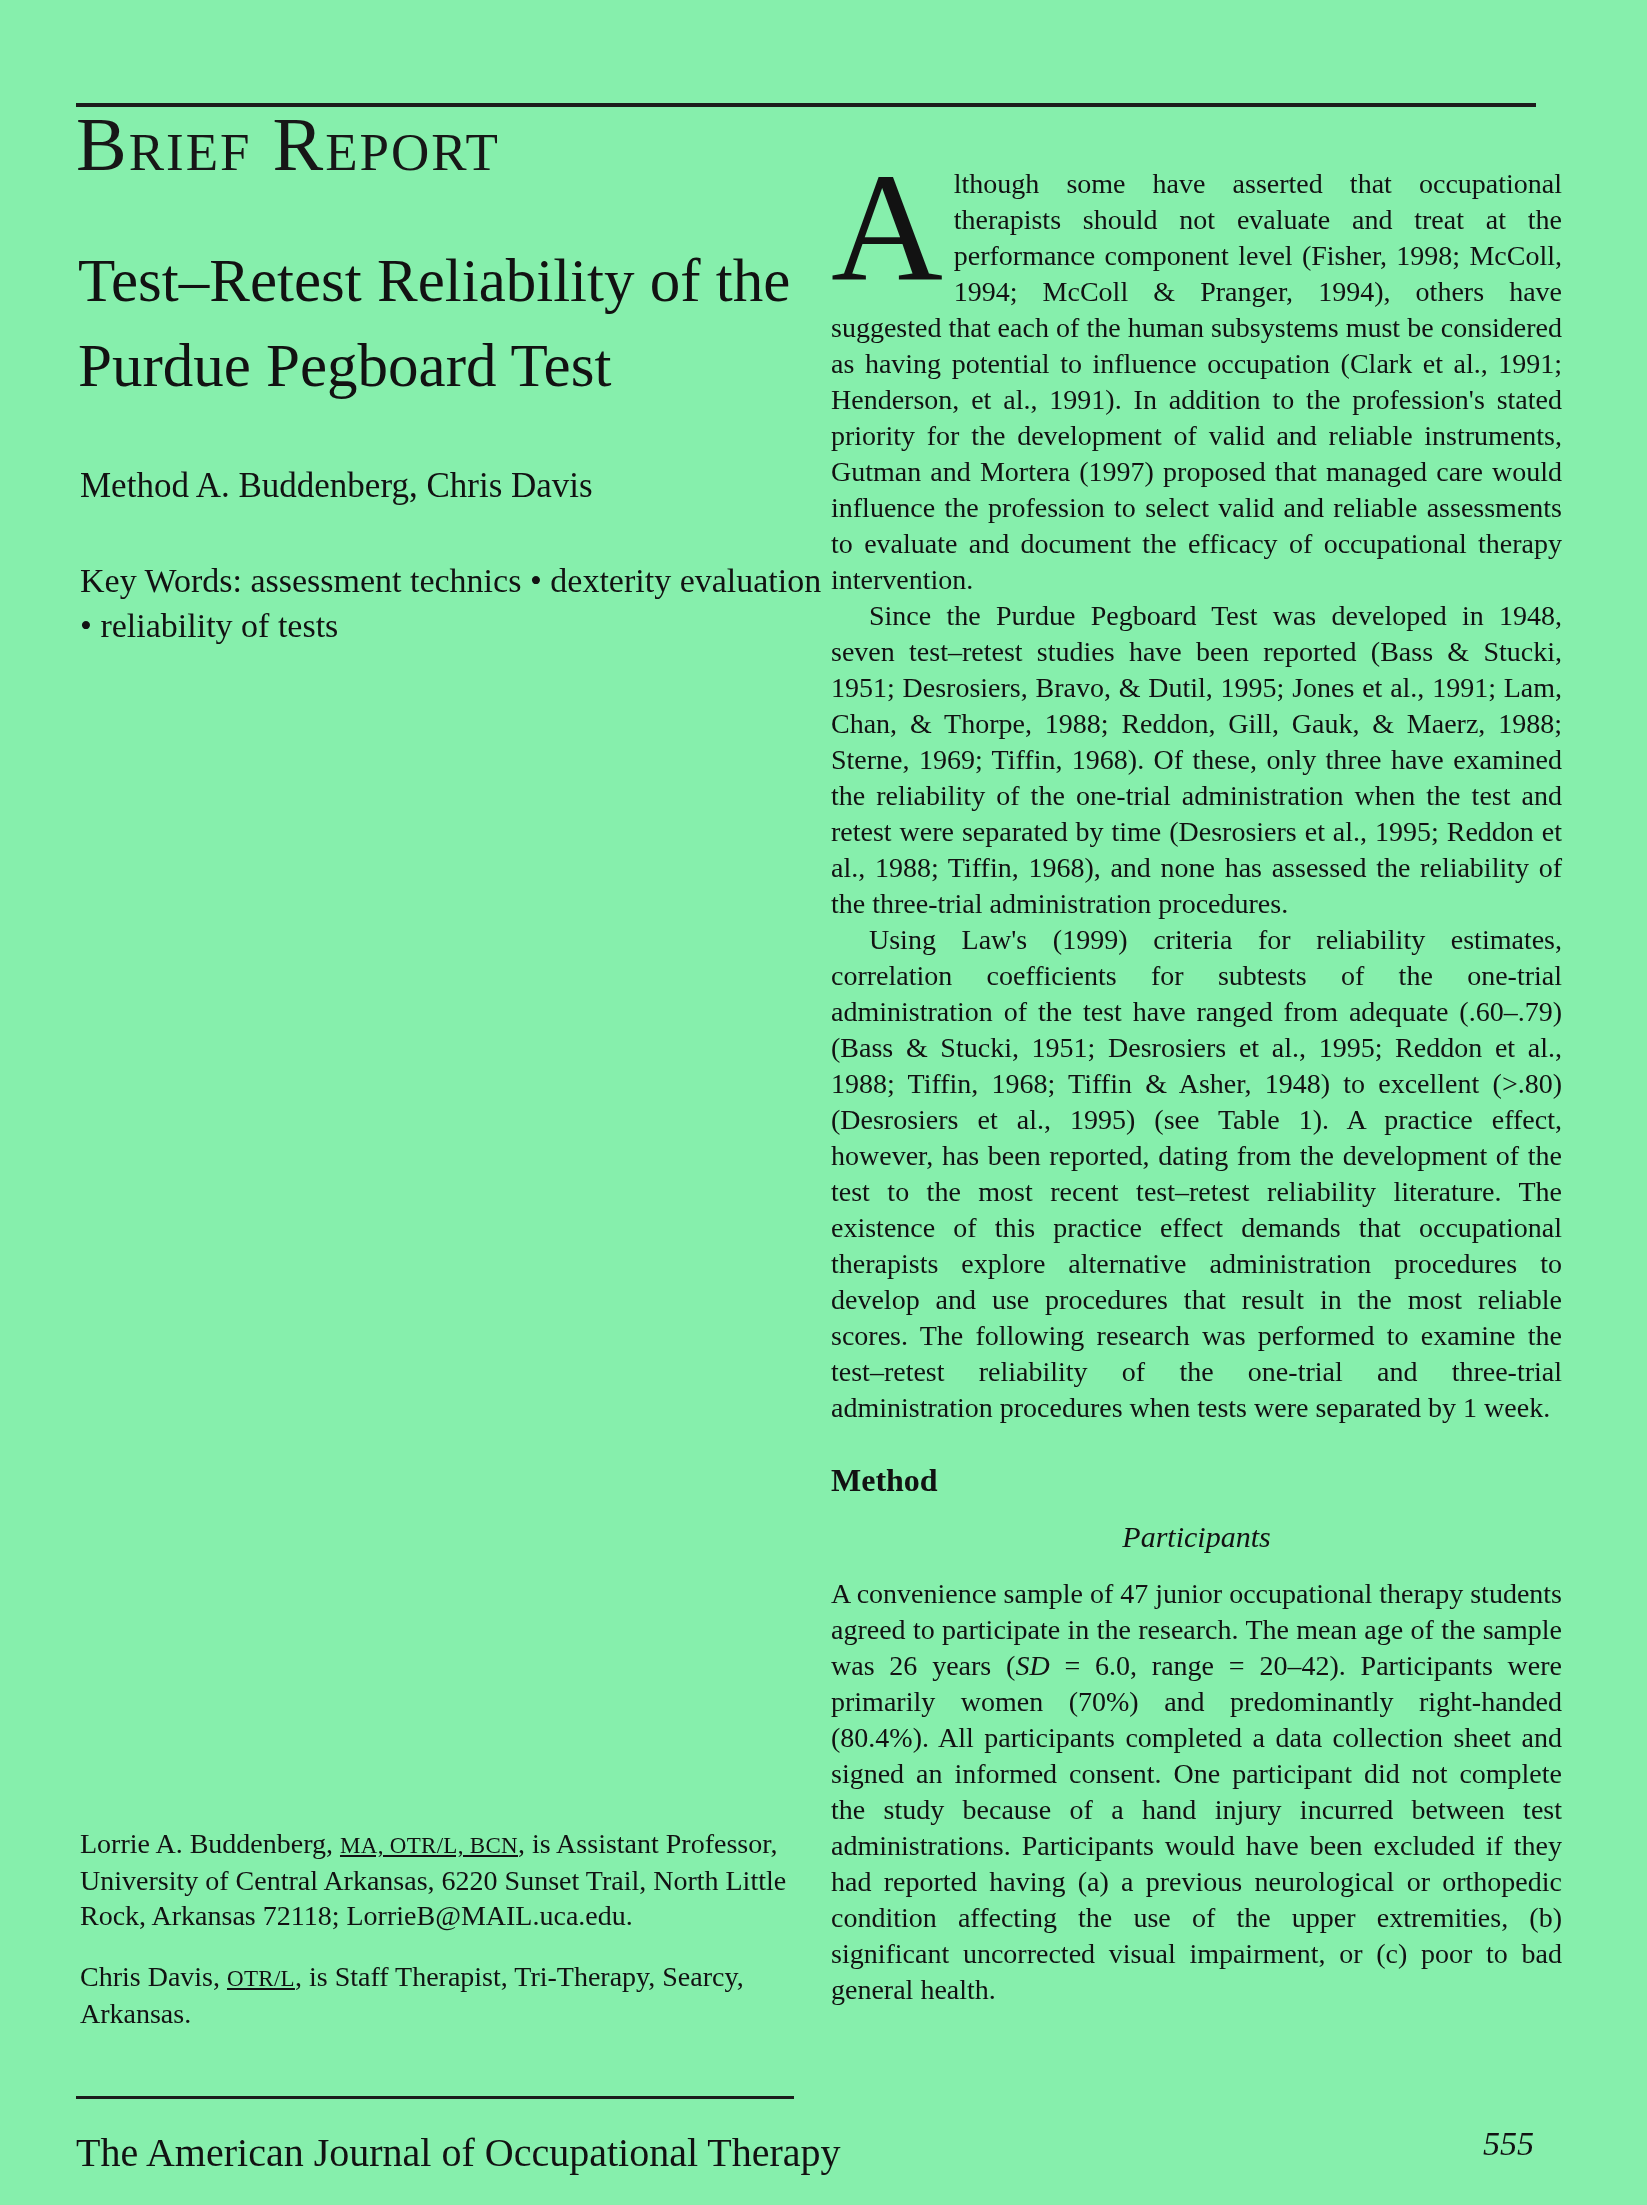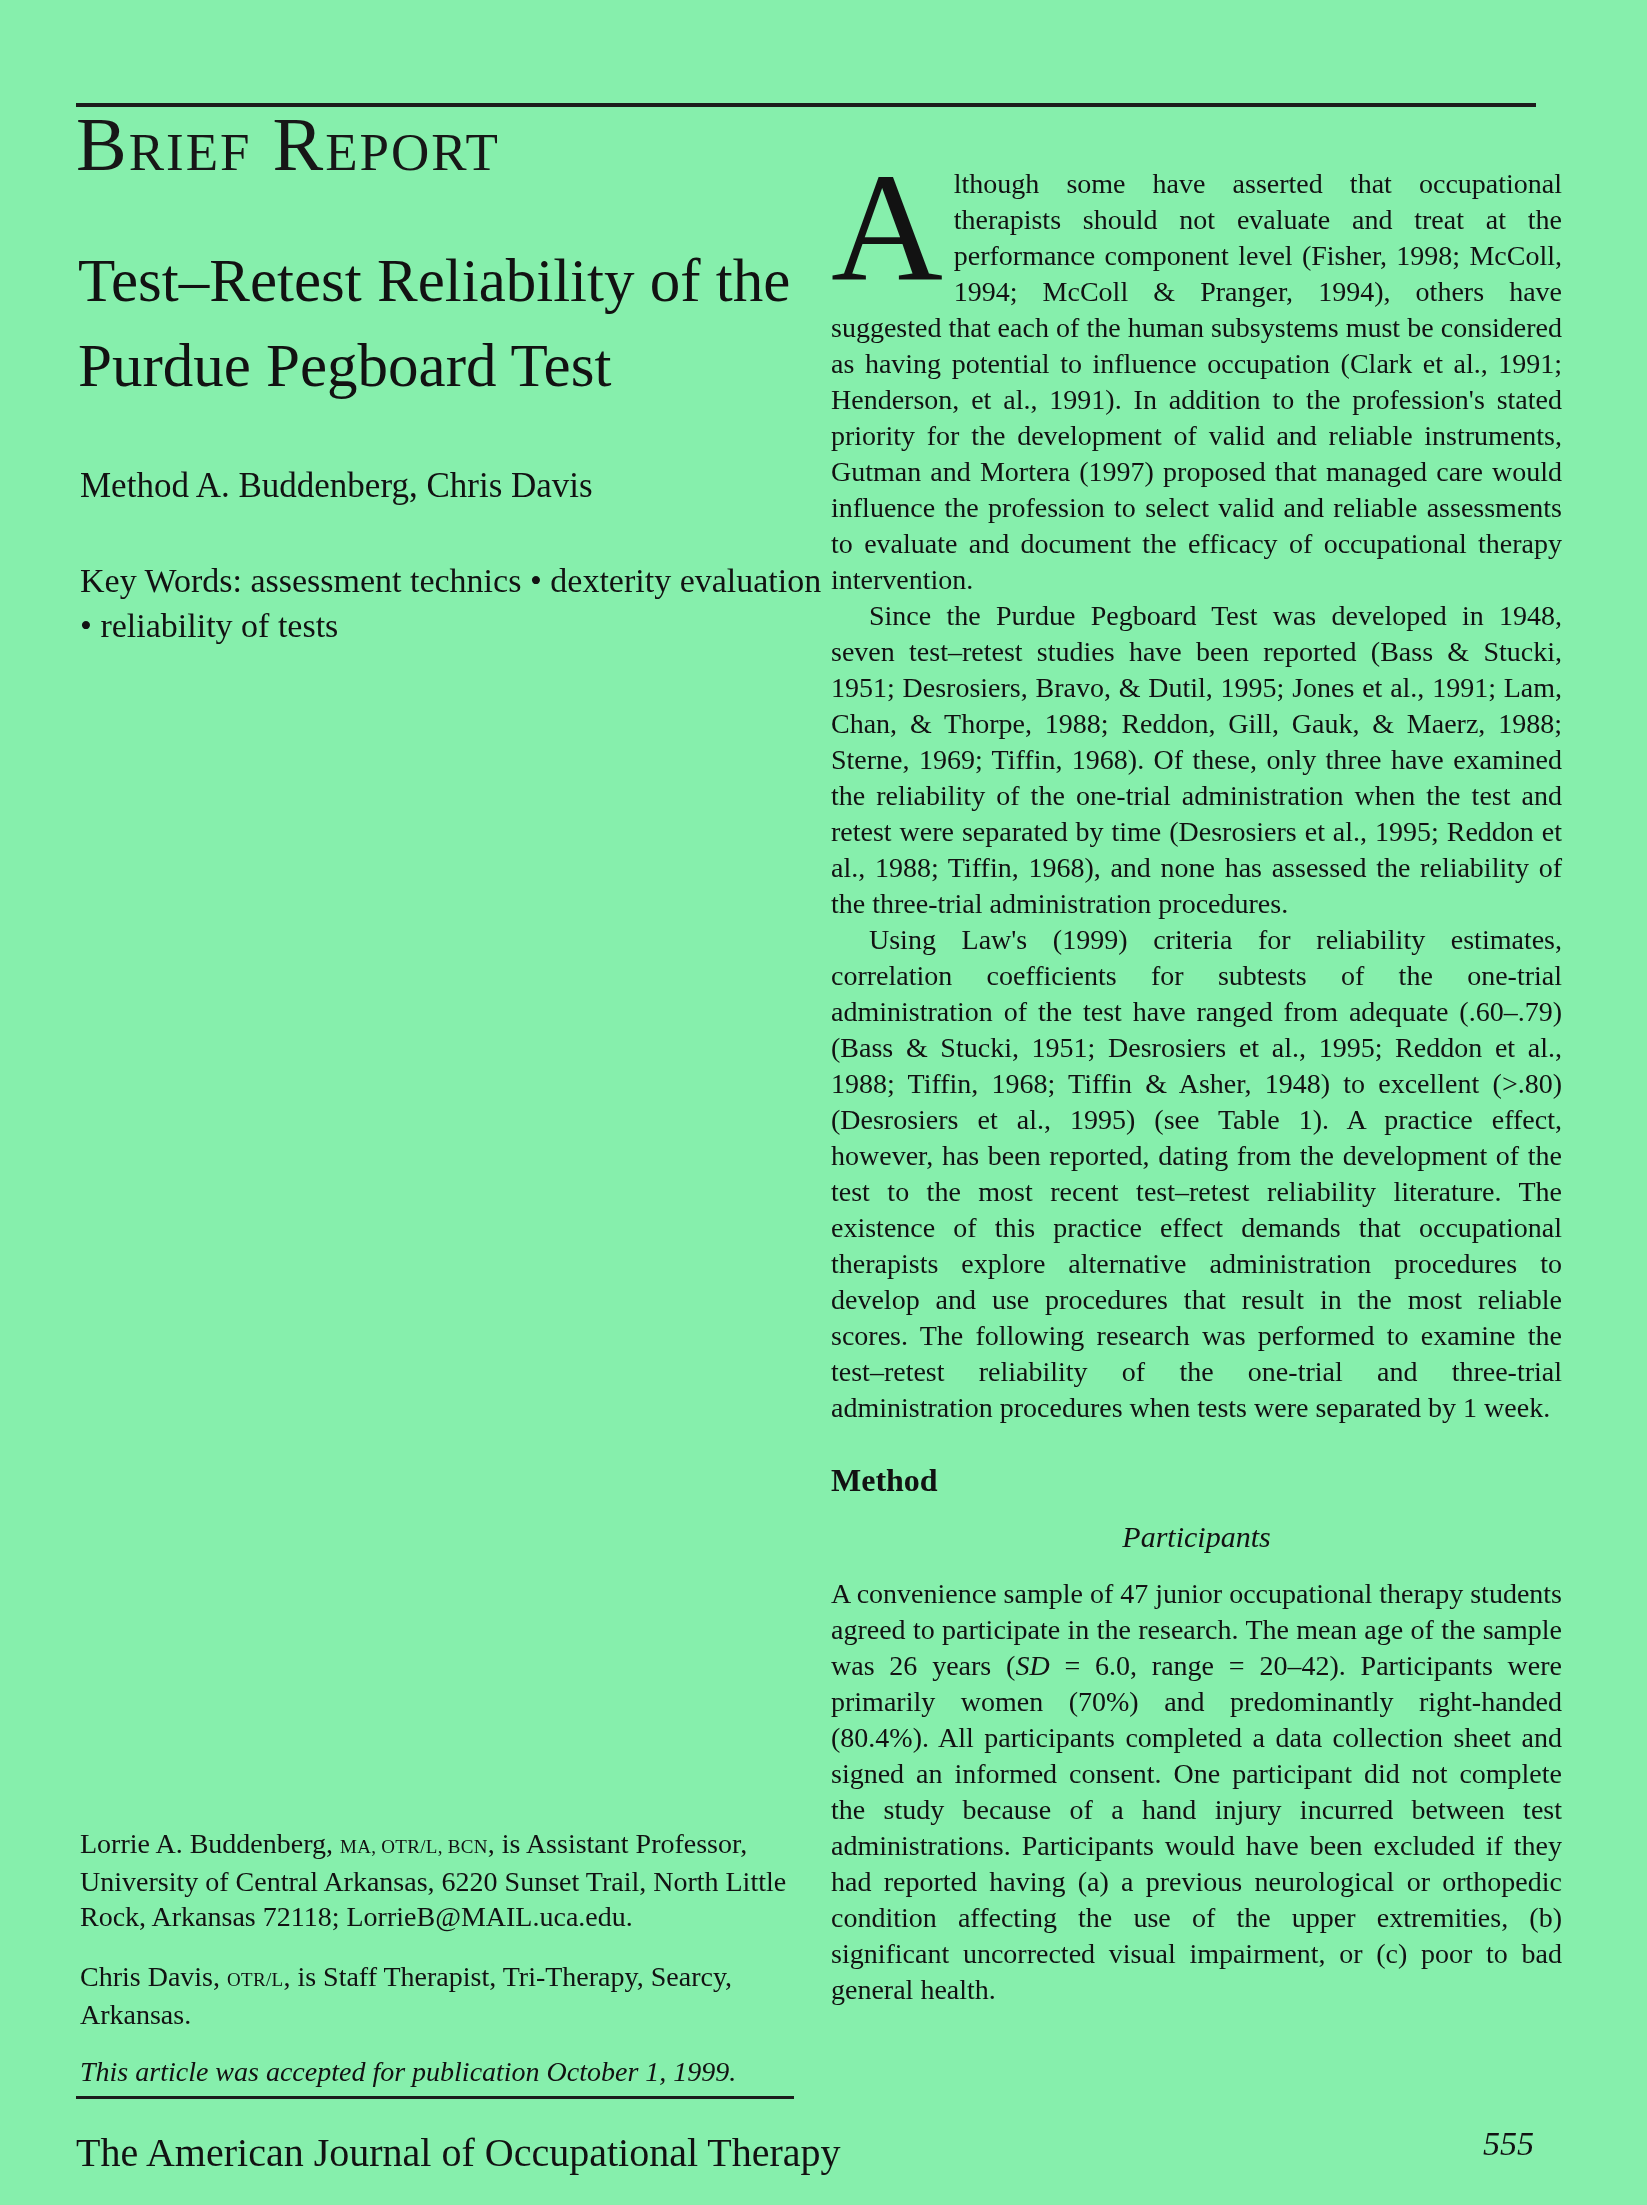--- a/index.html
+++ b/index.html
@@ -88,21 +88,21 @@
     position: absolute;
     left: 80px;
     width: 723px;
     font-size: 28px;
     line-height: 35px;
     text-align: left;
     color: #121212;
   }
   .affil-1 { top: 1826px; }
   .affil-2 { top: 1959px; }
-  .sc { font-size: 19px; letter-spacing: 0.3px; }
+  .sc { font-size: 23px; letter-spacing: 0.3px; text-decoration: underline; }
   .accept-note {
     position: absolute;
     left: 80px; top: 2055px;
     width: 723px;
     font-style: italic;
     font-size: 28px;
     line-height: 34px;
     color: #121212;
   }
   .bottom-rule { left: 76px; top: 2096px; width: 718px; height: 3.4px; }
@@ -159,21 +159,20 @@
   </div>
 
   <div class="affil affil-1">
     <span>Lorrie A. Buddenberg, </span><span class="sc">MA, OTR/L, BCN</span><span>, is Assistant Professor, University of Central Arkansas, 6220 Sunset Trail, North Little Rock, Arkansas 72118; LorrieB@MAIL.uca.edu.</span>
   </div>
 
   <div class="affil affil-2">
     <span>Chris Davis, </span><span class="sc">OTR/L</span><span>, is Staff Therapist, Tri-Therapy, Searcy, Arkansas.</span>
   </div>
 
-  <div class="accept-note">This article was accepted for publication October 1, 1999.</div>
 
   <div class="rule bottom-rule"></div>
 
   <div class="footer-journal">The American Journal of Occupational Therapy</div>
 
   <div class="footer-page">555</div>
 
 </div>
 
 

